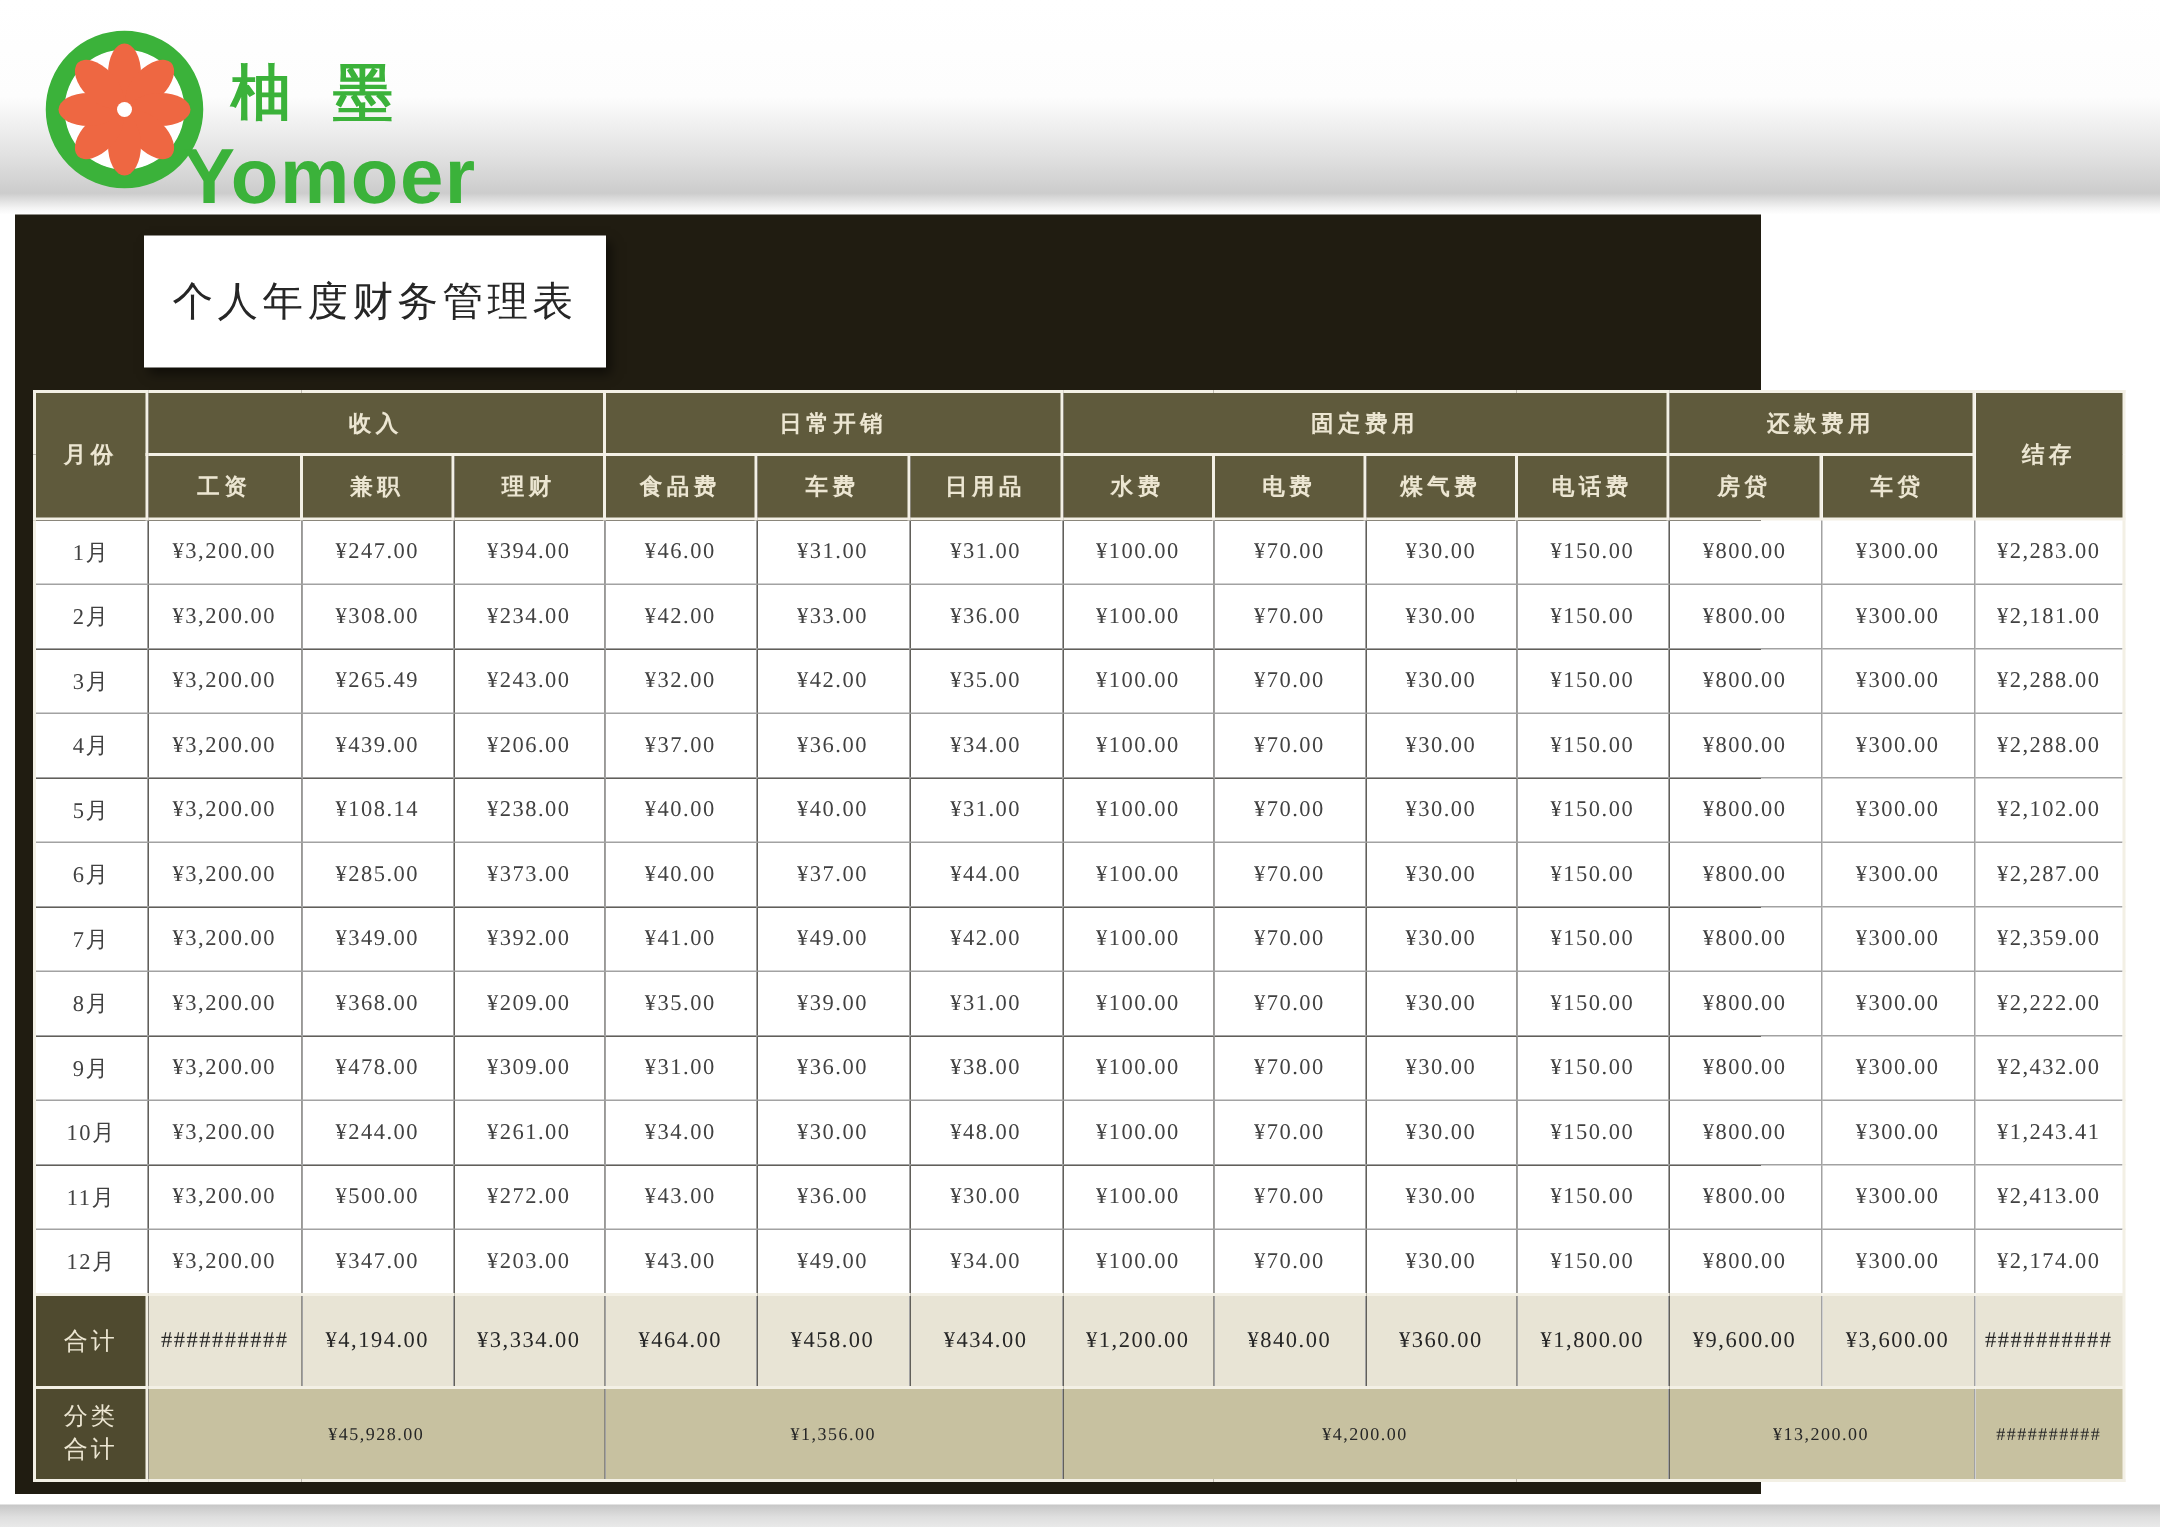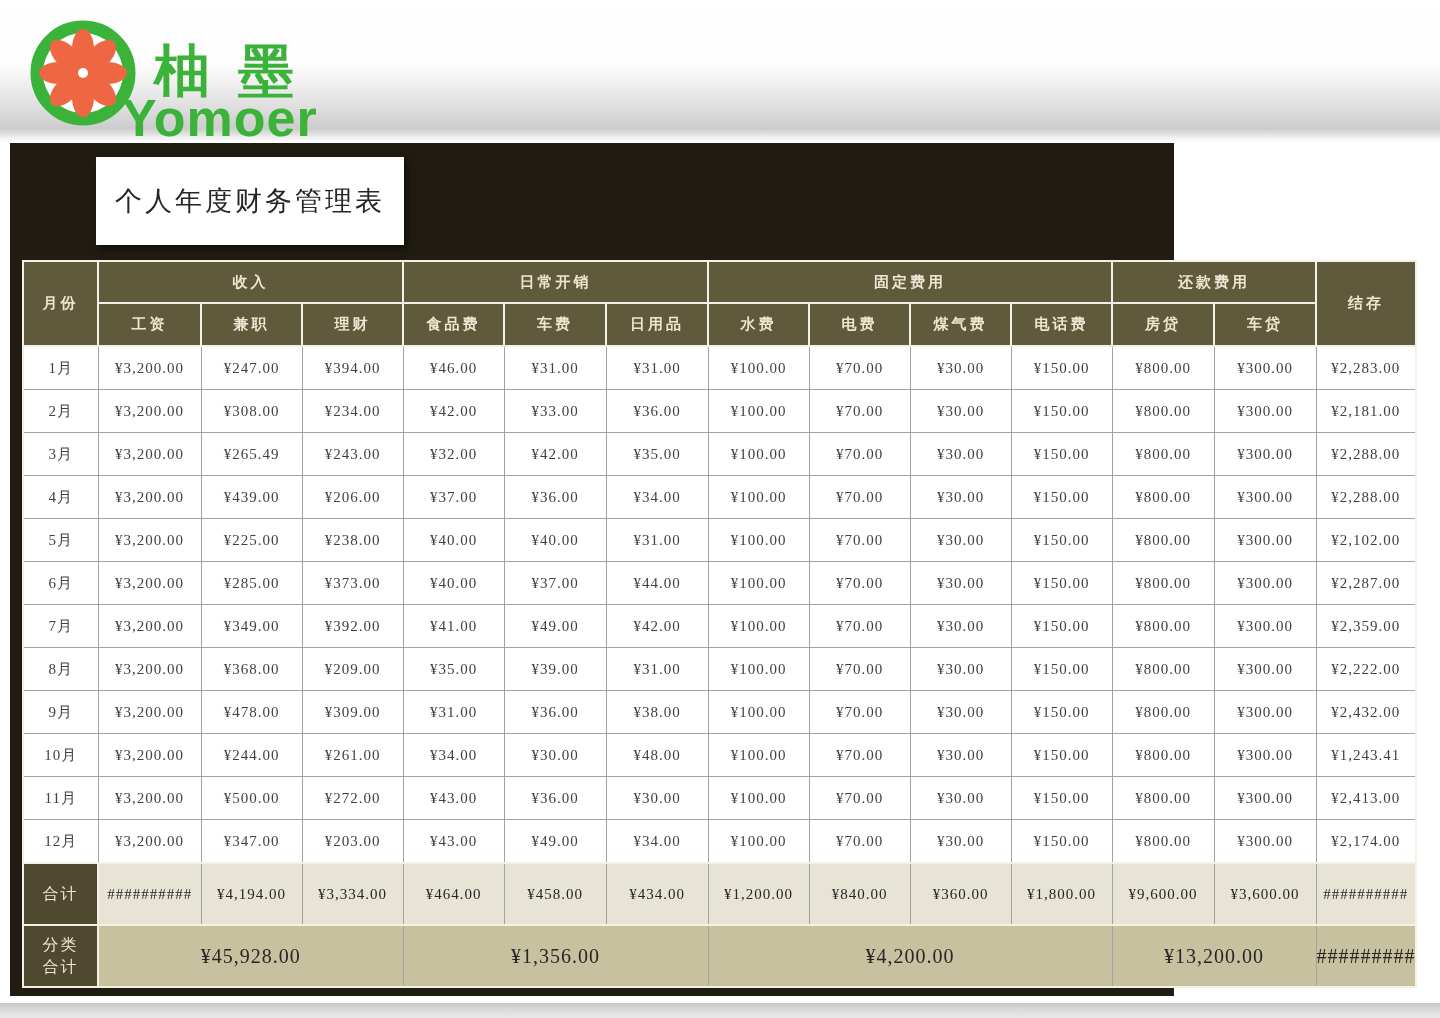--- a/index.html
+++ b/index.html
@@ -11,21 +11,21 @@
   
   .top-band{
     position:absolute;left:0;top:0;width:1440px;height:143px;
     background:linear-gradient(180deg,#ffffff 0%,#fdfdfd 45%,#e2e2e2 72%,#cccccc 90%,#f4f4f4 97%,#ffffff 100%);
   }
   .logo{position:absolute;left:26px;top:8px;width:340px;height:132px;cursor:pointer;}
   .logo svg{position:absolute;left:0;top:6px;}
   .logo-cn{
     position:absolute;left:128px;top:26px;
     font-family:"Liberation Sans","DejaVu Sans",sans-serif;
-    font-weight:bold;font-size:56px;letter-spacing:28px;color:var(--brand-green);
+    font-weight:bold;font-size:40px;letter-spacing:28px;color:var(--brand-green);
     white-space:nowrap;
   }
   .logo-en{
     position:absolute;left:96px;top:62px;
     font-family:"Liberation Sans","DejaVu Sans",sans-serif;
     font-weight:bold;font-size:52px;color:var(--brand-green);
     letter-spacing:1px;white-space:nowrap;margin-top:18px;
   }
   
   .panel{
@@ -64,21 +64,21 @@
     background:var(--olive-dark);color:var(--head-text);
     font-weight:normal;font-size:16px;letter-spacing:2px;
     border:2px solid var(--line-light);
   }
   th.lab .wrap2{display:inline-block;width:38px;line-height:1.35;white-space:normal;}
   td.t{
     background:var(--cream);color:#262626;font-size:15px;letter-spacing:1px;
     border:1px solid var(--line-gray);border-top:2px solid var(--line-light);
   }
   td.c{
-    background:var(--khaki);color:#262626;font-size:20px;letter-spacing:1px;
+    background:var(--khaki);color:#262626;font-size:12px;letter-spacing:1px;
     border:1px solid var(--line-gray);border-top:2px solid var(--line-light);
   }
   
   .bottom-bar{
     position:absolute;left:0;top:1003px;width:1440px;height:15px;
     background:linear-gradient(180deg,#c6c6c6 0%,#dedede 55%,#e9e9e9 100%);
   }
 </style>
 </head>
 <body style="--brand-green: #3bb23a; --panel-dark: #201c11; --olive: #5f5a3c; --olive-dark: #4f4a2f; --cream: #e8e4d5; --khaki: #c7c1a0; --head-text: #ece6d2; --line-gray: #a2a2a2; --line-light: #f3f0e5;">
@@ -212,21 +212,21 @@
           <td class="d">¥70.00</td>
           <td class="d">¥30.00</td>
           <td class="d">¥150.00</td>
           <td class="d">¥800.00</td>
           <td class="d">¥300.00</td>
           <td class="d">¥2,288.00</td>
         </tr>
         <tr>
           <td class="d">5月</td>
           <td class="d">¥3,200.00</td>
-          <td class="d">¥225.00</td>
+          <td class="d">¥108.14</td>
           <td class="d">¥238.00</td>
           <td class="d">¥40.00</td>
           <td class="d">¥40.00</td>
           <td class="d">¥31.00</td>
           <td class="d">¥100.00</td>
           <td class="d">¥70.00</td>
           <td class="d">¥30.00</td>
           <td class="d">¥150.00</td>
           <td class="d">¥800.00</td>
           <td class="d">¥300.00</td>

